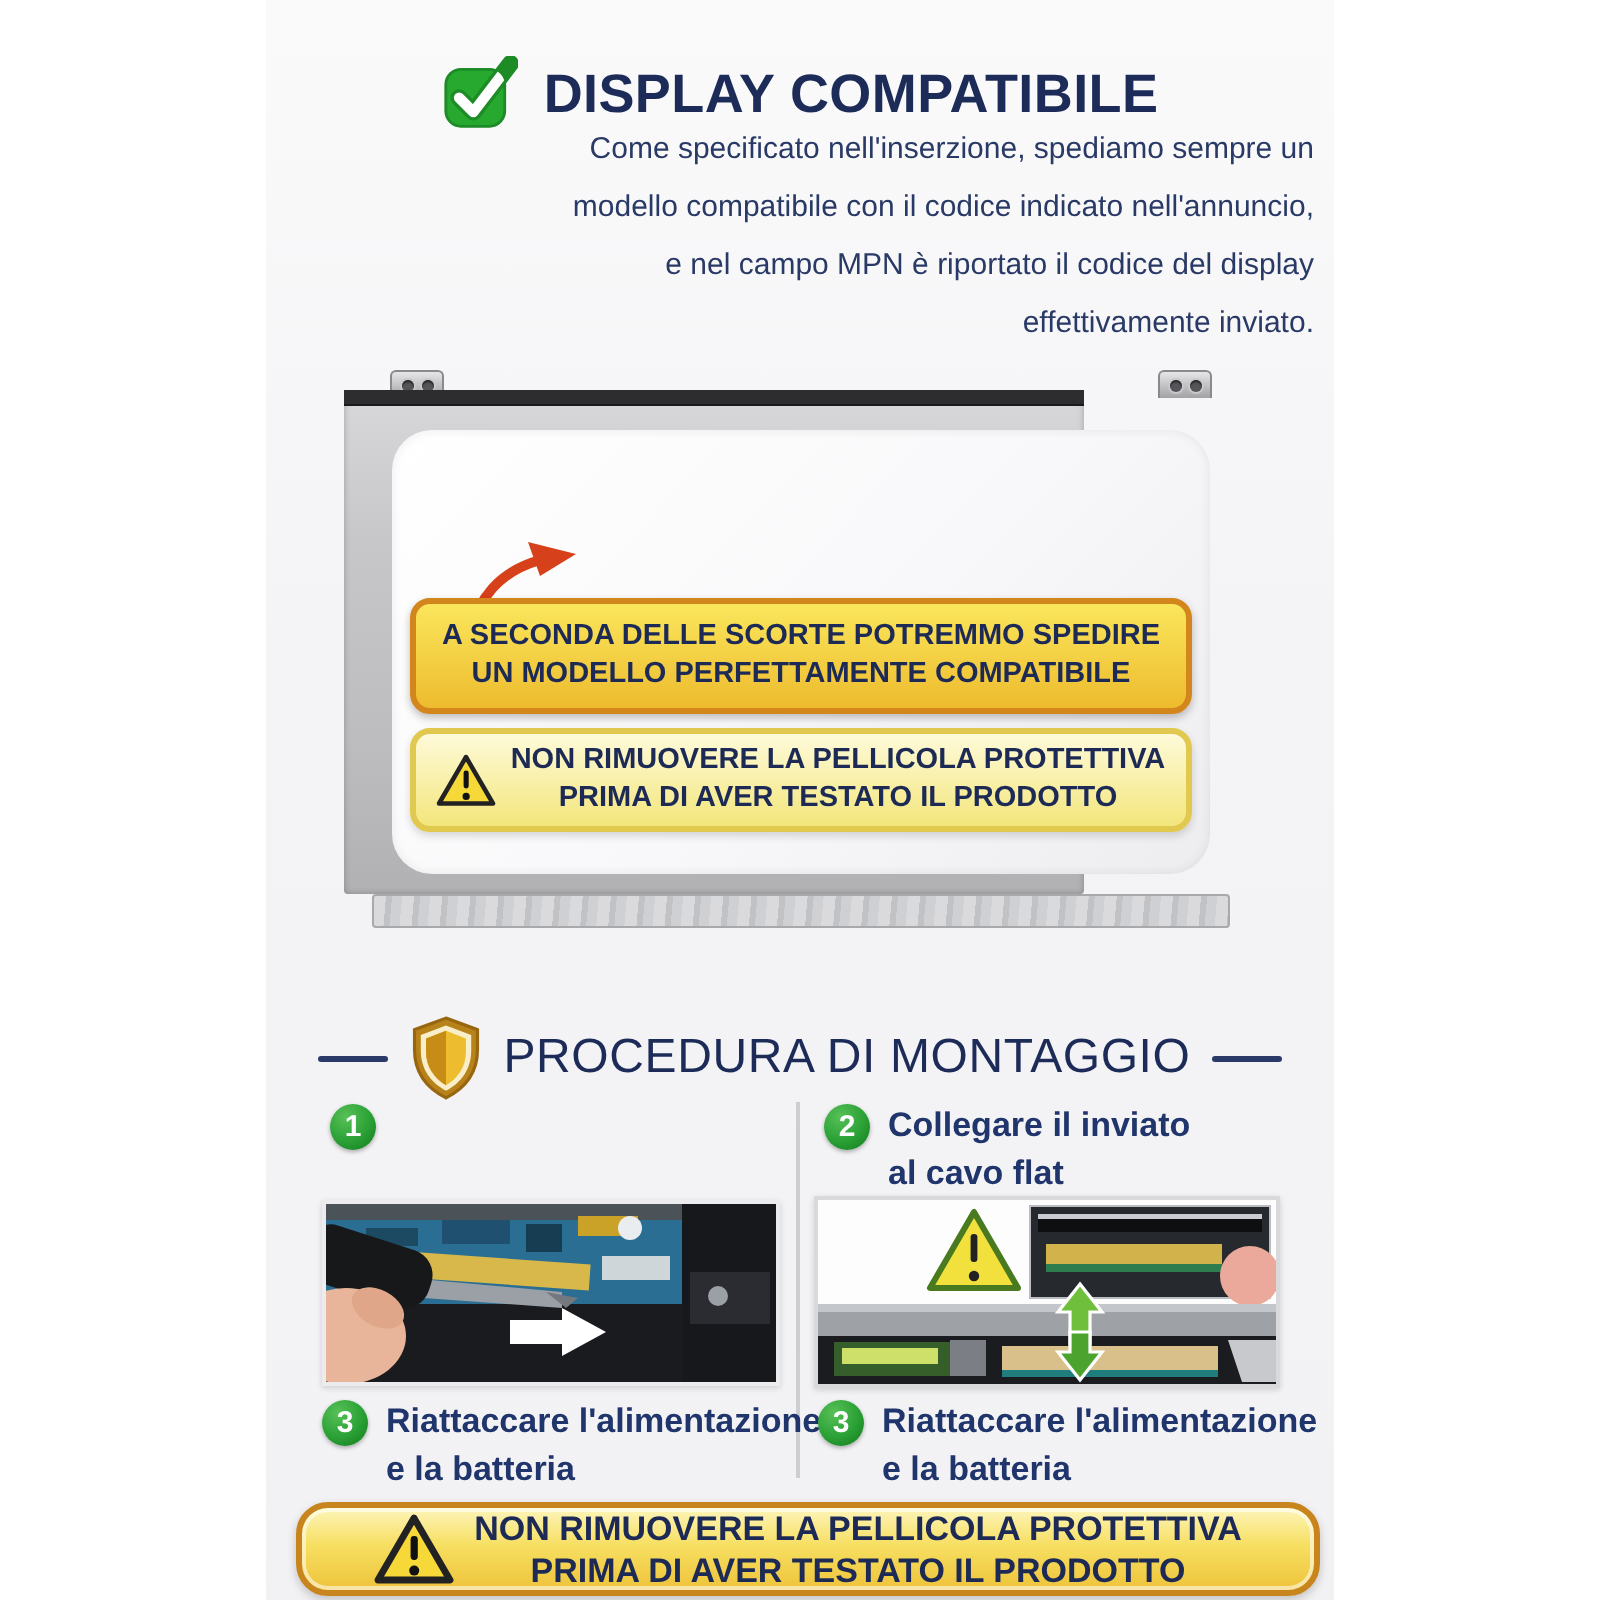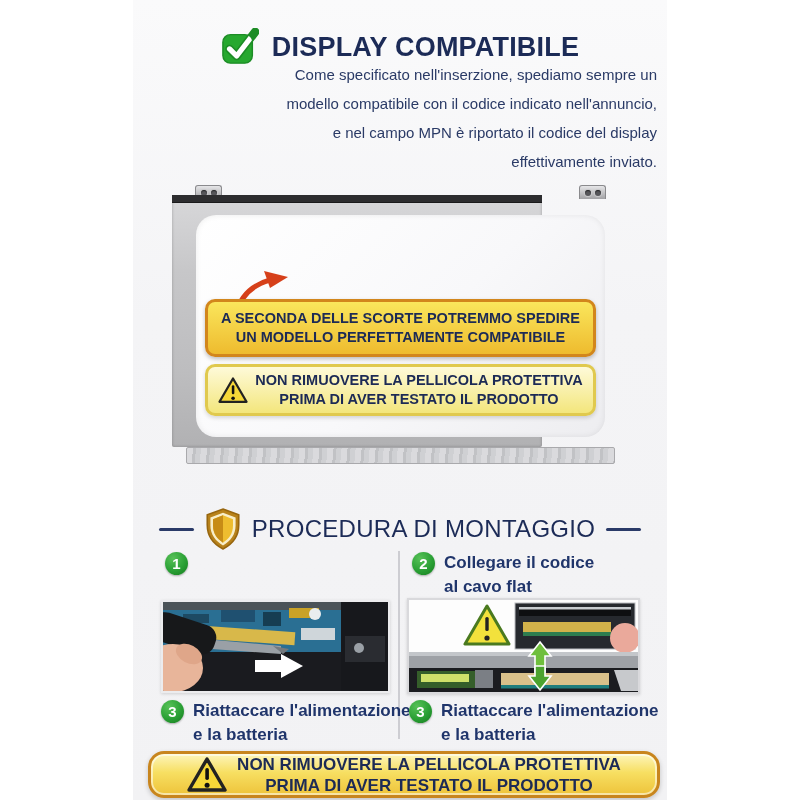--- a/index.html
+++ b/index.html
@@ -175,21 +175,21 @@
     </div>
 
     <div class="step" style="left:28px;top:699px;">
       <div class="badge">3</div>
       <div class="step-text preline">Riattaccare l'alimentazione
 e la batteria</div>
     </div>
 
     <div class="step" style="left:279px;top:551px;">
       <div class="badge">2</div>
-      <div class="step-text preline">Collegare il codice
+      <div class="step-text preline">Collegare il inviato
 al cavo flat</div>
     </div>
 
     <div class="photo" style="left:274px;top:598px;width:233px;height:96px;border-color:#d9d9dc;">
       <svg width="229" height="92" viewBox="0 0 229 92">
         <rect x="0" y="0" width="229" height="52" fill="#fdfdfd"></rect>
         <polygon points="78,6 56,44 100,44" fill="#f2e13c" stroke="#4a7a1f" stroke-width="3" stroke-linejoin="round"></polygon>
         <rect x="76.3" y="17" width="3.4" height="14" rx="1.6" fill="#222222"></rect>
         <circle cx="78" cy="38" r="2.6" fill="#222222"></circle>
         <rect x="106" y="3" width="120" height="46" fill="#26292e" stroke="#b9bcc0"></rect>

